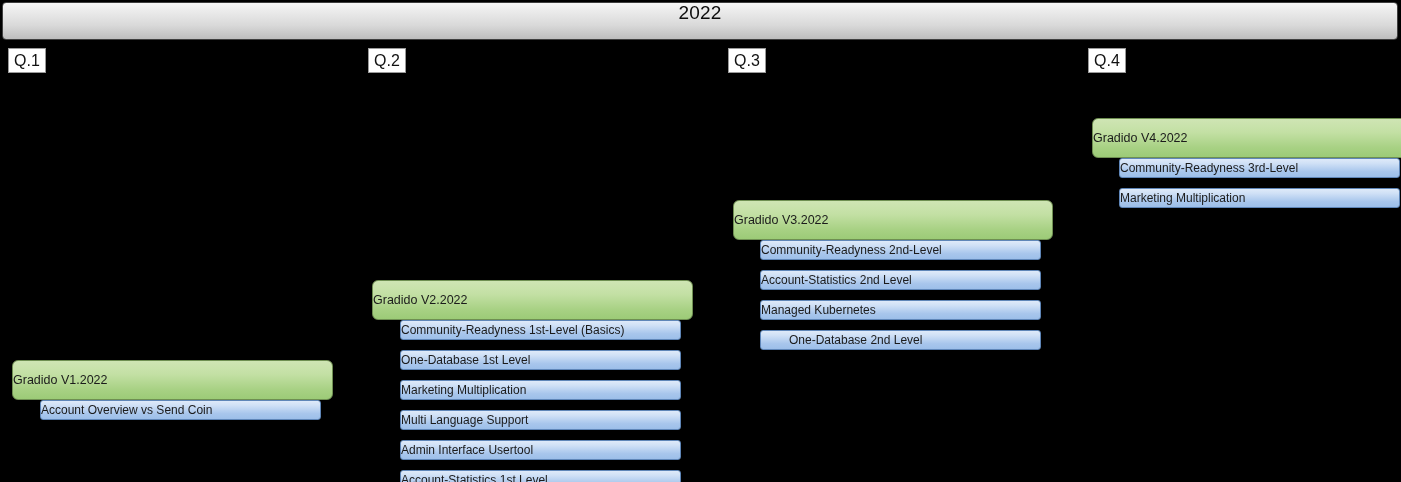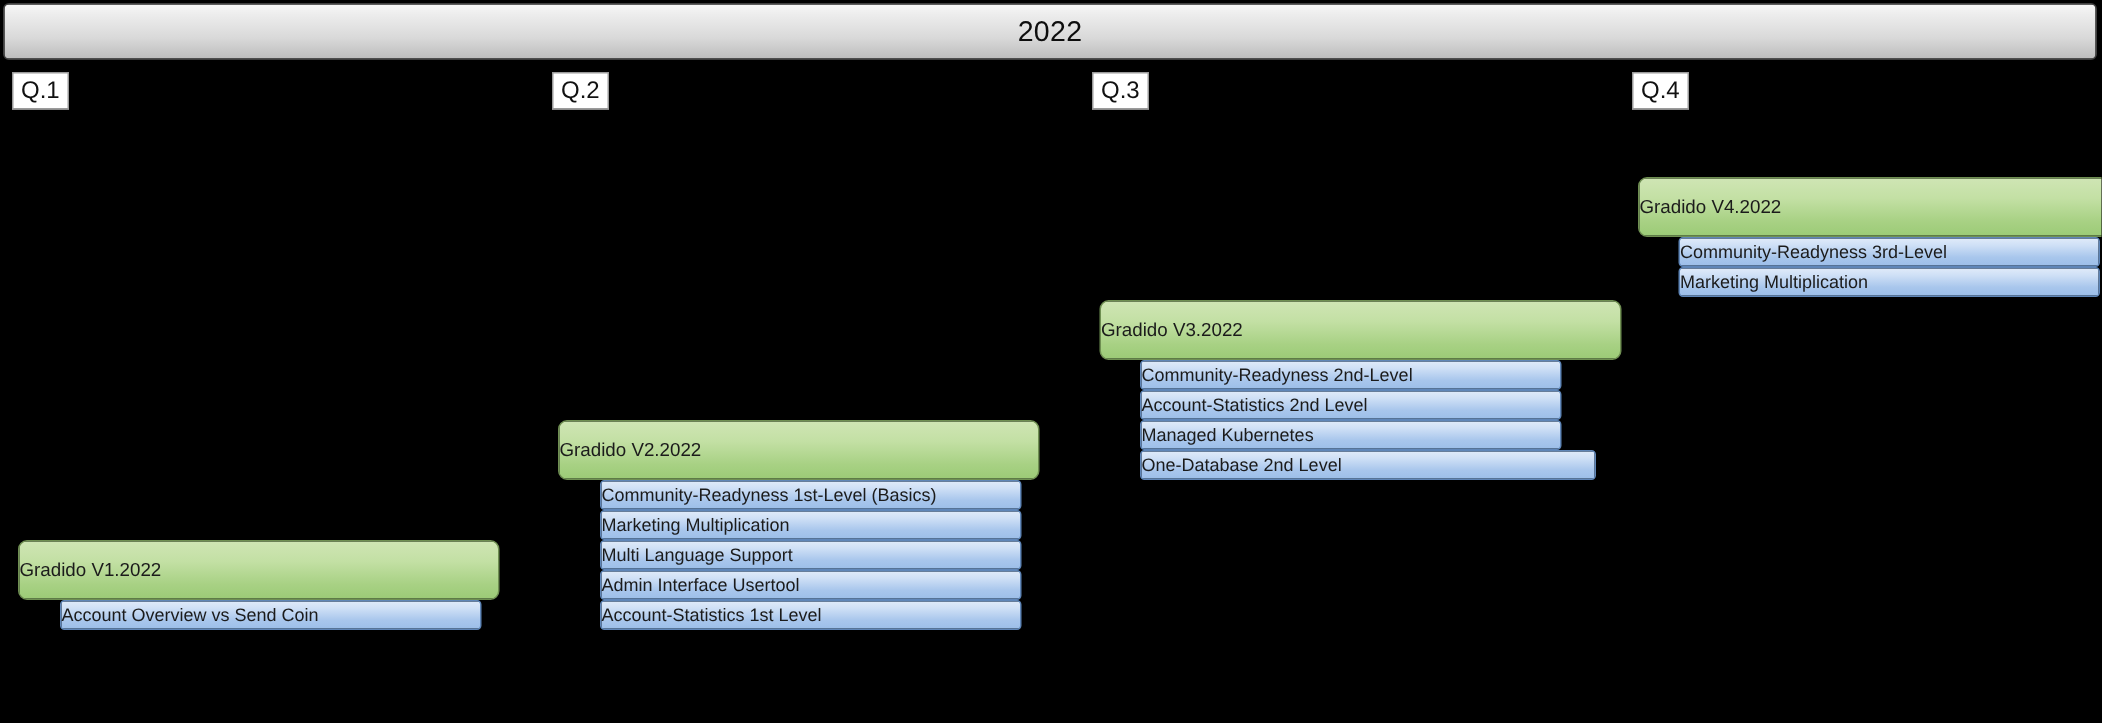--- a/index.html
+++ b/index.html
@@ -30,21 +30,21 @@
     position: absolute;
     left: 2px;
     top: 2px;
     width: 1396px;
     height: 38px;
     border: 1px solid #3f3f3f;
     border-radius: 4px;
     background: linear-gradient(to bottom, #f7f7f7 0%, #ededed 18%, #d9d9d9 62%, #bdbdbd 100%);
     box-sizing: border-box;
     display: flex;
-    align-items: center;
+    align-items: flex-start;
     justify-content: center;
   }
   .year-bar-label {
     font-size: 19px;
     color: #0d0d0d;
     letter-spacing: 0.2px;
     line-height: 1;
   }
 
   
@@ -96,21 +96,21 @@
     height: 20px;
     border: 1px solid #5f86b8;
     border-radius: 3px;
     box-sizing: border-box;
     background: linear-gradient(to bottom, #dfeaf9 0%, #cfe0f6 25%, #a8c6ec 70%, #9dbfe9 100%);
     display: flex;
     align-items: center;
     margin-bottom: 0px;
   }
   .release-item + .release-item {
-    margin-top: 0px;
+    margin-top: 10px;
   }
   .release-item-label {
     font-size: 12px;
     color: #1b1b1b;
     line-height: 1;
     white-space: nowrap;
   }
 </style>
 </head>
 <body>
@@ -141,48 +141,51 @@
       </div>
       <div class="release-group" style="left: 360px; top: 280px; width: 321px;">
         <div class="release-header" style="width: 321px;">
           <span class="release-header-label">Gradido V2.2022</span>
         </div>
         <div class="release-items" style="left: 40px; width: 281px;">
           <div class="release-item" style="width: 281px;">
             <span class="release-item-label">Community-Readyness 1st-Level (Basics)</span>
           </div>
           <div class="release-item" style="width: 281px;">
+            <span class="release-item-label">One-Database 1st Level</span>
+          </div>
+          <div class="release-item" style="width: 281px;">
             <span class="release-item-label">Marketing Multiplication</span>
           </div>
           <div class="release-item" style="width: 281px;">
             <span class="release-item-label">Multi Language Support</span>
           </div>
           <div class="release-item" style="width: 281px;">
             <span class="release-item-label">Admin Interface Usertool</span>
           </div>
           <div class="release-item" style="width: 281px;">
             <span class="release-item-label">Account-Statistics 1st Level</span>
           </div>
         </div>
       </div>
       <div class="release-group" style="left: 721px; top: 200px; width: 320px;">
-        <div class="release-header" style="width: 348px;">
+        <div class="release-header" style="width: 320px;">
           <span class="release-header-label">Gradido V3.2022</span>
         </div>
         <div class="release-items" style="left: 39px; width: 281px;">
           <div class="release-item" style="width: 281px;">
             <span class="release-item-label">Community-Readyness 2nd-Level</span>
           </div>
           <div class="release-item" style="width: 281px;">
             <span class="release-item-label">Account-Statistics 2nd Level</span>
           </div>
           <div class="release-item" style="width: 281px;">
             <span class="release-item-label">Managed Kubernetes</span>
           </div>
-          <div class="release-item" style="width: 304px;">
+          <div class="release-item" style="width: 281px; padding-left: 28px;">
             <span class="release-item-label">One-Database 2nd Level</span>
           </div>
         </div>
       </div>
       <div class="release-group" style="left: 1080px; top: 118px; width: 320px;">
         <div class="release-header" style="width: 320px;">
           <span class="release-header-label">Gradido V4.2022</span>
         </div>
         <div class="release-items" style="left: 39px; width: 281px;">
           <div class="release-item" style="width: 281px;">

